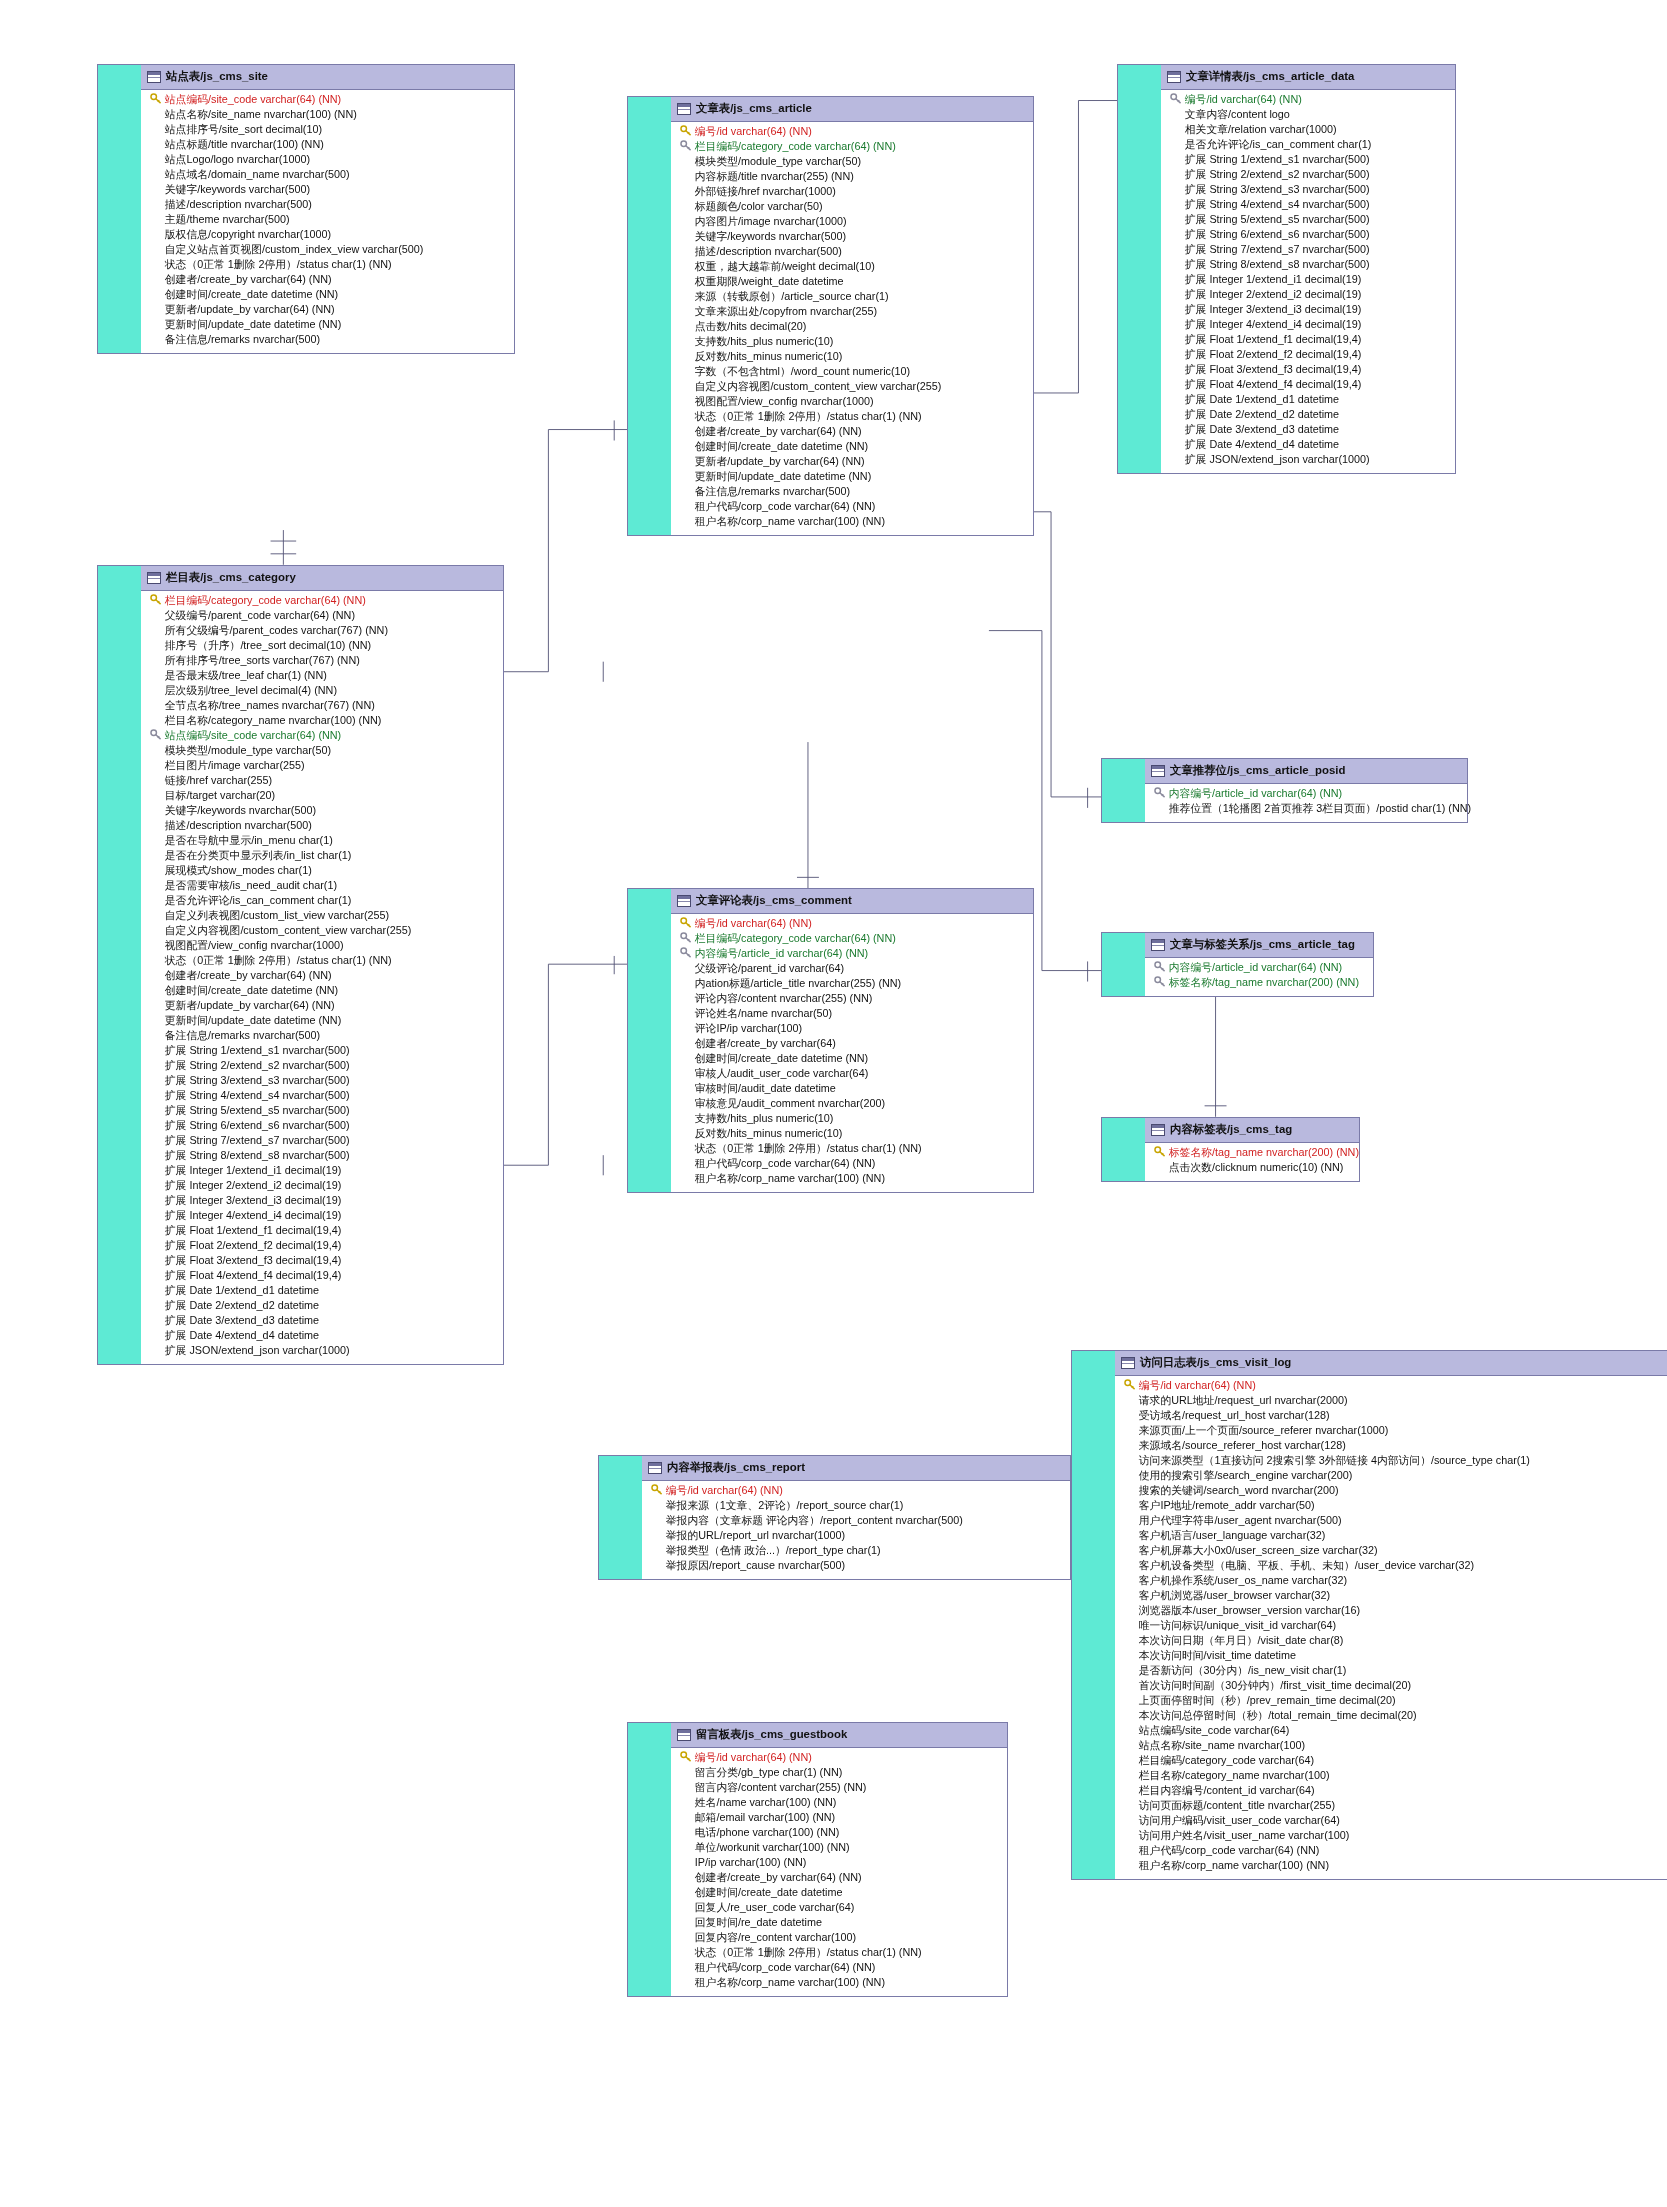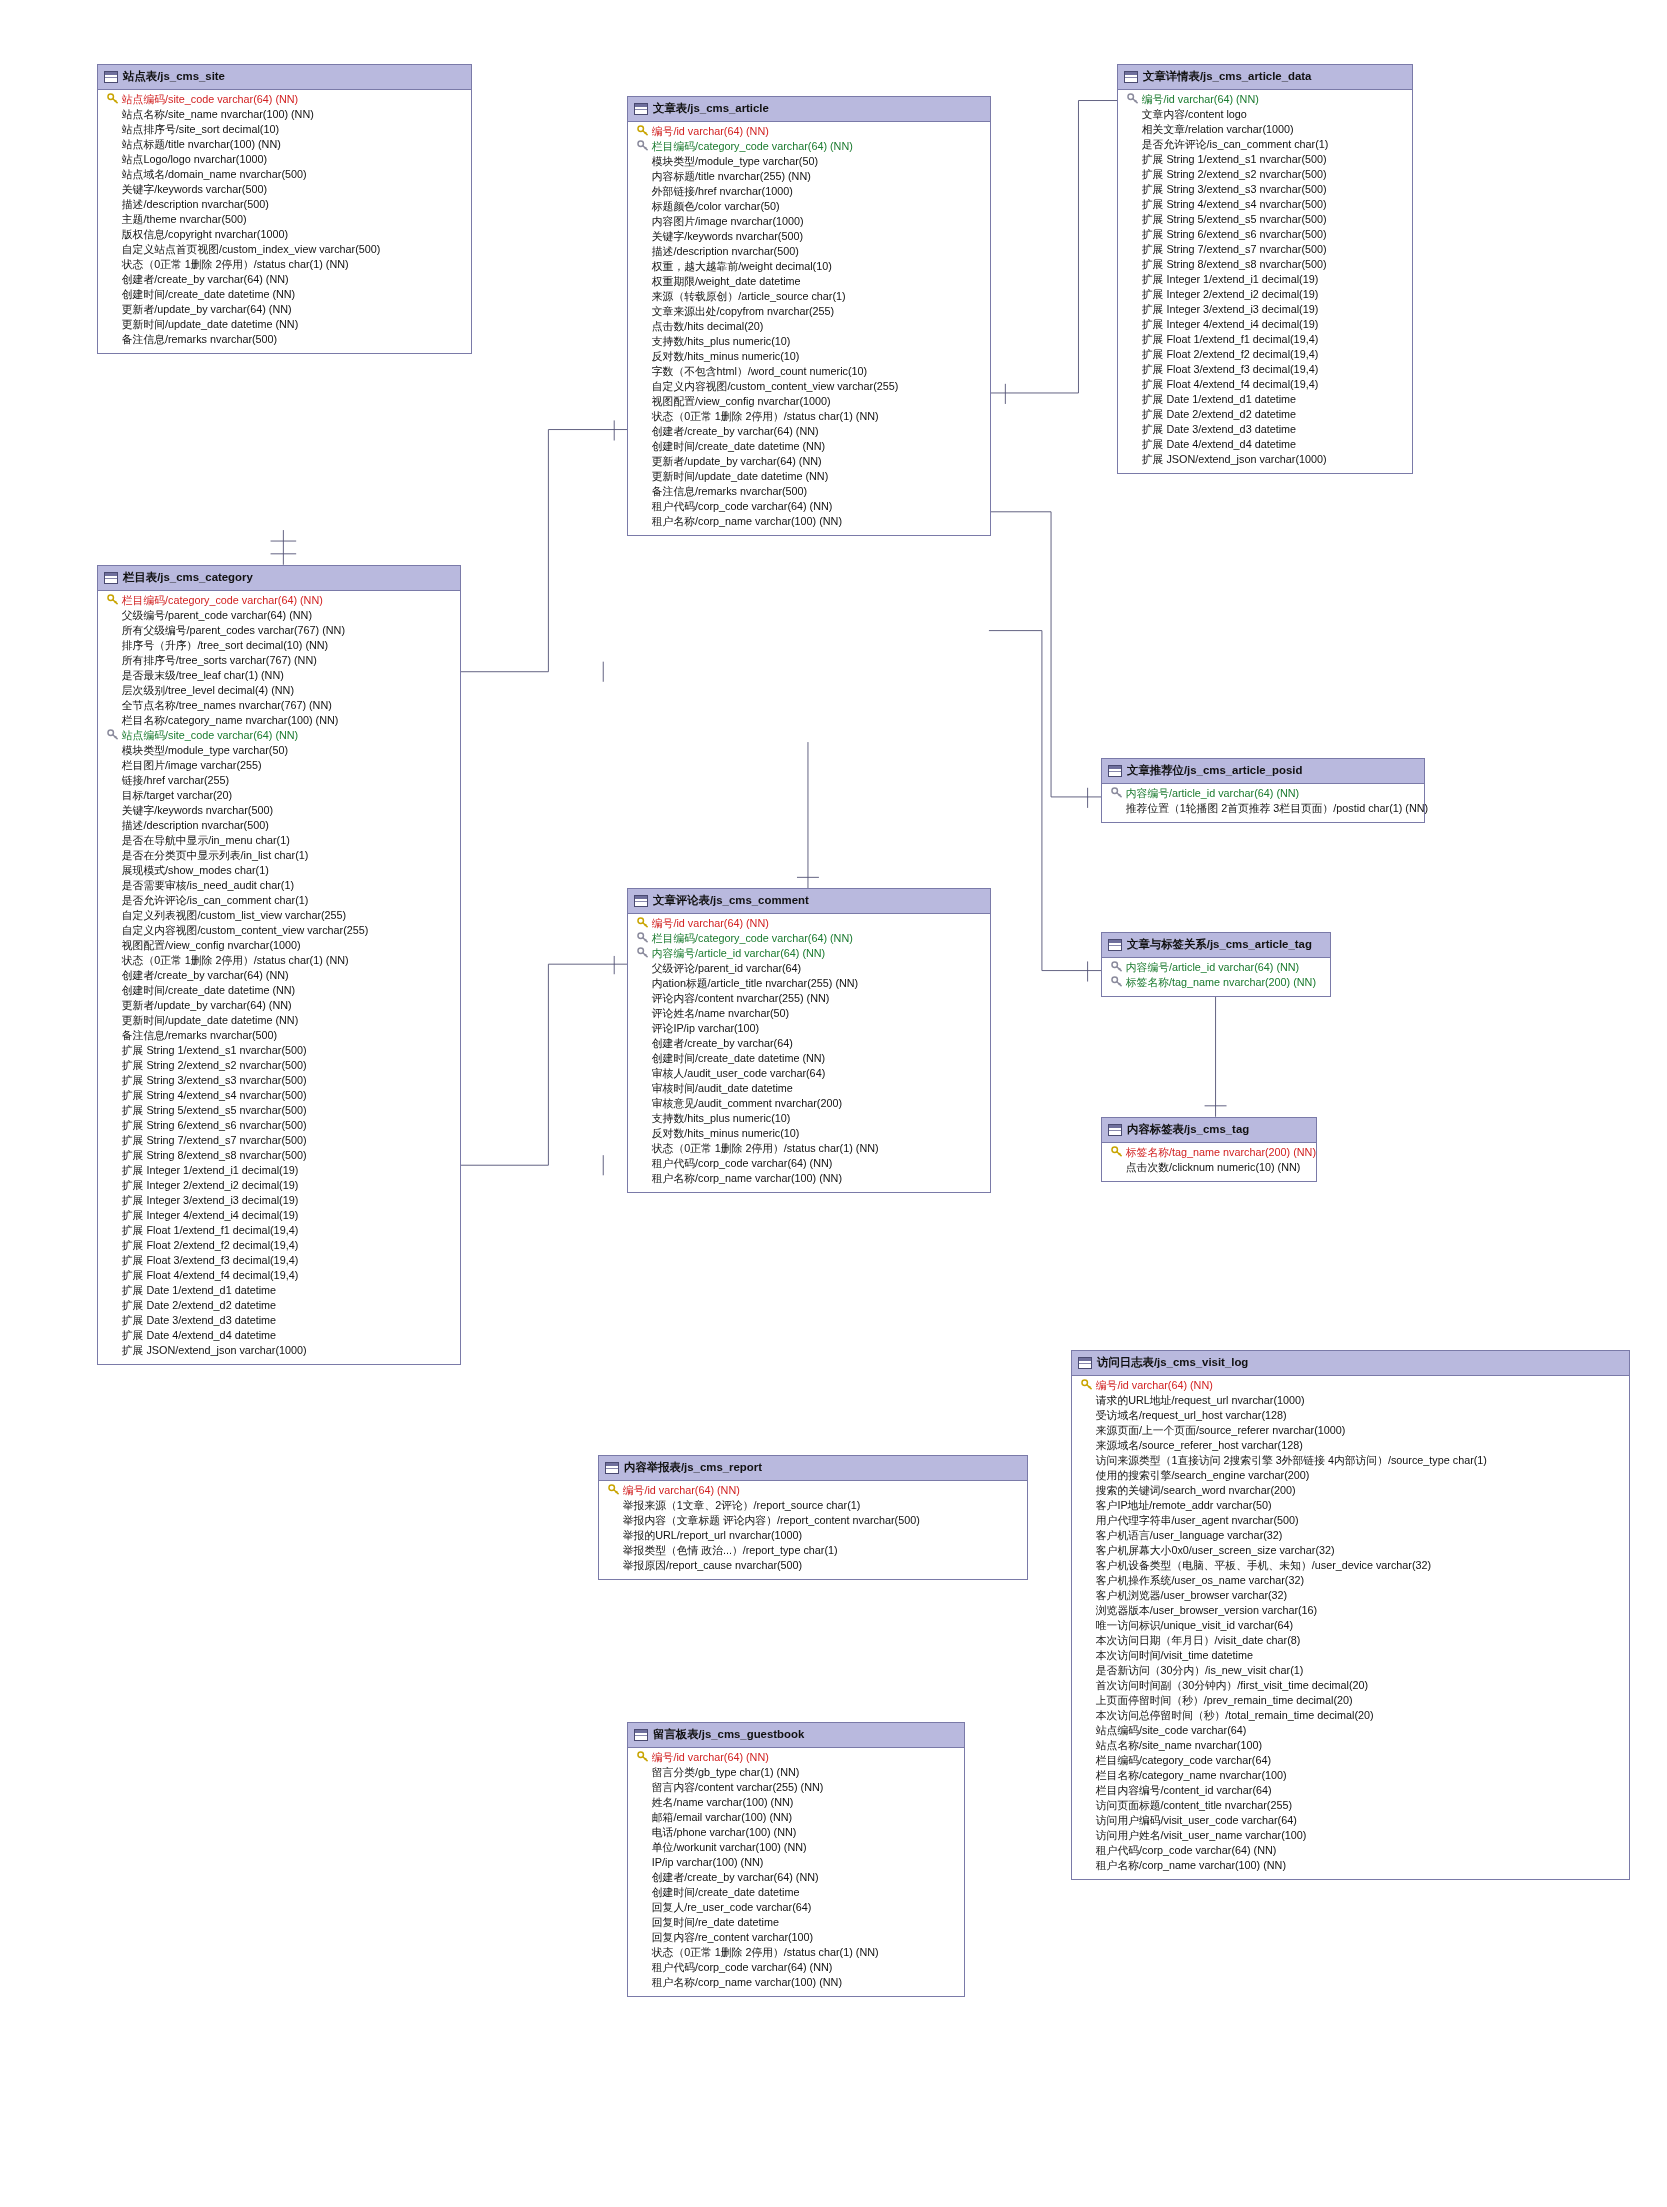--- a/index.html
+++ b/index.html
@@ -4,22 +4,23 @@
 <style>
   html,body{margin:0;padding:0;}
   body{
     width:1668px;height:2208px;position:relative;background:#ffffff;
     font-family:"Liberation Sans","DejaVu Sans",sans-serif;
     -webkit-font-smoothing:antialiased;
   }
   #canvas{position:absolute;left:0;top:0;width:1668px;height:2208px;}
   svg#wires{position:absolute;left:0;top:0;width:1668px;height:2208px;pointer-events:none;}
   .tbl{
-    position:absolute;border:0.9px solid #7a7aa8;background:#14b8a6;
+    position:absolute;border:0.9px solid #7a7aa8;background:#5eead4;
     box-shadow:0 0 0 0 rgba(0,0,0,0);
+    padding-left:43px;
   }
   .tbl .hdr{
     background:#b9b9de;
     border-bottom:0.9px solid #7a7aa8;
     font-size:11.4px;font-weight:bold;color:#111111;
     padding:3.7px 5.5px 3.7px 5.5px;display:flex;align-items:center;gap:5.5px;
     height:16.4px;
   }
   .tbl .hdr .tico{
     width:12px;height:10px;display:inline-block;position:relative;flex:none;
@@ -893,21 +894,21 @@
         <div class="row pk">
           <span class="k"><span class="key"><svg width="12" height="11" viewBox="0 0 13 12">
                 <circle cx="4" cy="4.2" r="3" fill="none" stroke="#c8a400" stroke-width="1.6"></circle>
                 <path d="M6 6 L11.5 11" stroke="#c8a400" stroke-width="1.6" fill="none"></path>
                 <path d="M8.4 9.6 L10 8" stroke="#c8a400" stroke-width="1.6" fill="none"></path>
               </svg></span></span>
           <span class="t">编号/id varchar(64) (NN)</span>
         </div>
         <div class="row">
           <span class="k"></span>
-          <span class="t">请求的URL地址/request_url nvarchar(1000)</span>
+          <span class="t">请求的URL地址/request_url nvarchar(2000)</span>
         </div>
         <div class="row">
           <span class="k"></span>
           <span class="t">受访域名/request_url_host varchar(128)</span>
         </div>
         <div class="row">
           <span class="k"></span>
           <span class="t">来源页面/上一个页面/source_referer nvarchar(1000)</span>
         </div>
         <div class="row">

